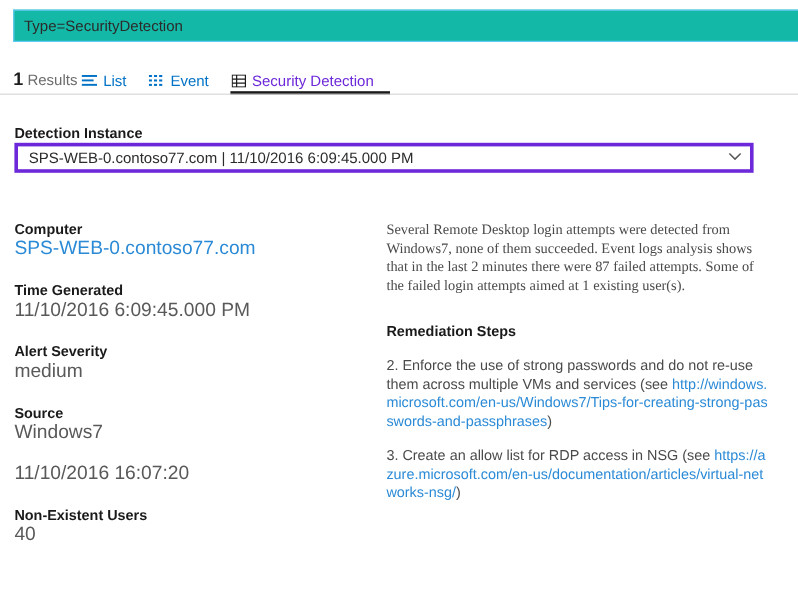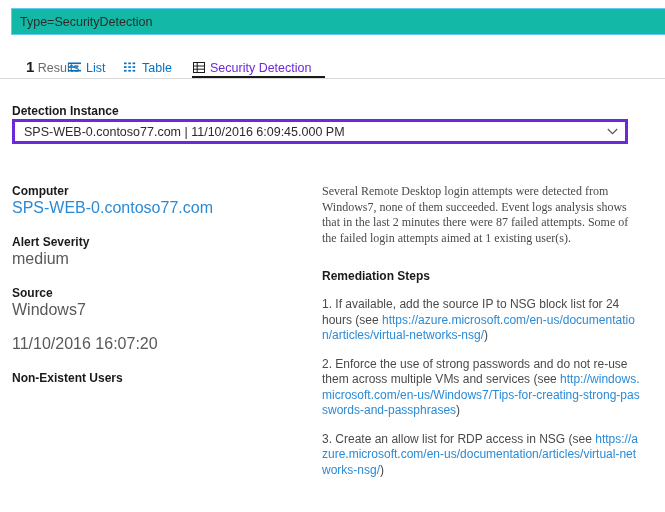--- a/index.html
+++ b/index.html
@@ -45,21 +45,21 @@
   
   .tabrow {
     position: absolute;
     left: 0;
     top: 56px;
     width: 665px;
     height: 26px;
   }
   .results-count {
     position: absolute;
-    left: 26px;
+    left: 11px;
     top: 2px;
     white-space: nowrap;
     color: #6b6b6b;
     font-size: 12.5px;
     line-height: 18px;
   }
   .results-count .num {
     color: #1e1e1e;
     font-size: 15px;
     font-weight: bold;
@@ -224,21 +224,21 @@
         <rect x="4.3" y="0.5" width="2.6" height="1.7" fill="#0072c6"></rect>
         <rect x="8.6" y="0.5" width="2.6" height="1.7" fill="#0072c6"></rect>
         <rect x="0" y="4.2" width="2.6" height="1.7" fill="#0072c6"></rect>
         <rect x="4.3" y="4.2" width="2.6" height="1.7" fill="#0072c6"></rect>
         <rect x="8.6" y="4.2" width="2.6" height="1.7" fill="#0072c6"></rect>
         <rect x="0" y="7.9" width="2.6" height="1.7" fill="#0072c6"></rect>
         <rect x="4.3" y="7.9" width="2.6" height="1.7" fill="#0072c6"></rect>
         <rect x="8.6" y="7.9" width="2.6" height="1.7" fill="#0072c6"></rect>
       </svg>
     </span>
-    <span>Table</span>
+    <span>Event</span>
   </div>
 
   <div class="tab tab-active">
     <span>
       <svg width="12" height="11" viewBox="0 0 12 11">
         <rect x="0.5" y="0.5" width="11" height="10" fill="none" stroke="#1a1a1a" stroke-width="1"></rect>
         <line x1="0.5" y1="4" x2="11.5" y2="4" stroke="#1a1a1a" stroke-width="1"></line>
         <line x1="0.5" y1="7.2" x2="11.5" y2="7.2" stroke="#1a1a1a" stroke-width="1"></line>
         <line x1="4.2" y1="0.5" x2="4.2" y2="10.5" stroke="#1a1a1a" stroke-width="1"></line>
       </svg>
@@ -261,53 +261,55 @@
   </div>
 </div>
 
 <div class="col-left">
 
   <div class="prop">
     <div class="prop-label">Computer</div>
     <div class="prop-value link">SPS-WEB-0.contoso77.com</div>
   </div>
 
+  <div class="prop">
+    <div class="prop-label">Time Generated</div>
+    <div class="prop-value">11/10/2016 6:09:45.000 PM</div>
+  </div>
 
   <div class="prop">
     <div class="prop-label">Alert Severity</div>
     <div class="prop-value">medium</div>
   </div>
 
   <div class="prop">
     <div class="prop-label">Source</div>
     <div class="prop-value">Windows7</div>
   </div>
 
   <div class="prop">
     <div class="prop-value">11/10/2016 16:07:20</div>
   </div>
 
   <div class="prop">
     <div class="prop-label">Non-Existent Users</div>
+    <div class="prop-value">40</div>
   </div>
 
 </div>
 
 <div class="col-right">
 
   <div class="block">
     <div class="block-body">Several Remote Desktop login attempts were detected from Windows7, none of them succeeded. Event logs analysis shows that in the last 2 minutes there were 87 failed attempts. Some of the failed login attempts aimed at 1 existing user(s).</div>
   </div>
 
   <div class="block" style="margin-top:22px;">
     <div class="block-title">Remediation Steps</div>
 
-    <div class="step">
-      <span>1. If available, add the source IP to NSG block list for 24 hours (see </span><a class="inline-link" href="#">https://azure.microsoft.com/en-us/documentation/articles/virtual-networks-nsg/</a><span>)</span>
-    </div>
 
     <div class="step">
       <span>2. Enforce the use of strong passwords and do not re-use them across multiple VMs and services (see </span><a class="inline-link" href="#">http://windows.microsoft.com/en-us/Windows7/Tips-for-creating-strong-passwords-and-passphrases</a><span>)</span>
     </div>
 
     <div class="step">
       <span>3. Create an allow list for RDP access in NSG (see </span><a class="inline-link" href="#">https://azure.microsoft.com/en-us/documentation/articles/virtual-networks-nsg/</a><span>)</span>
     </div>
   </div>
 

